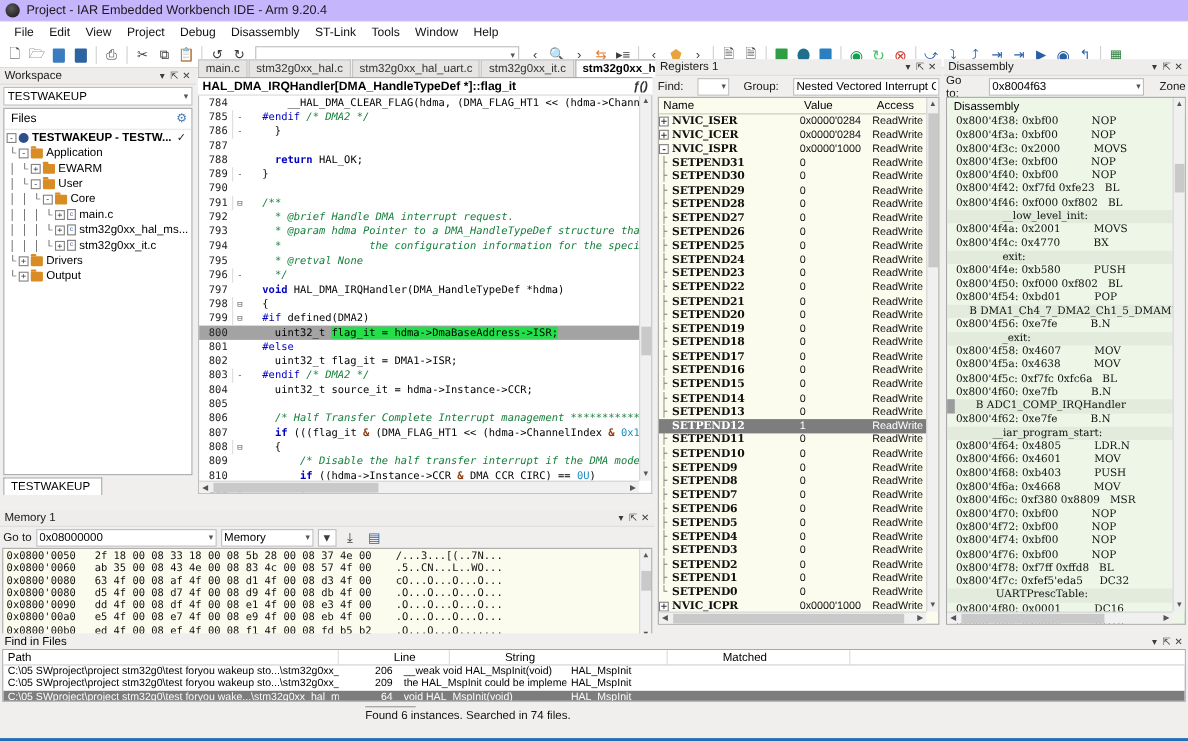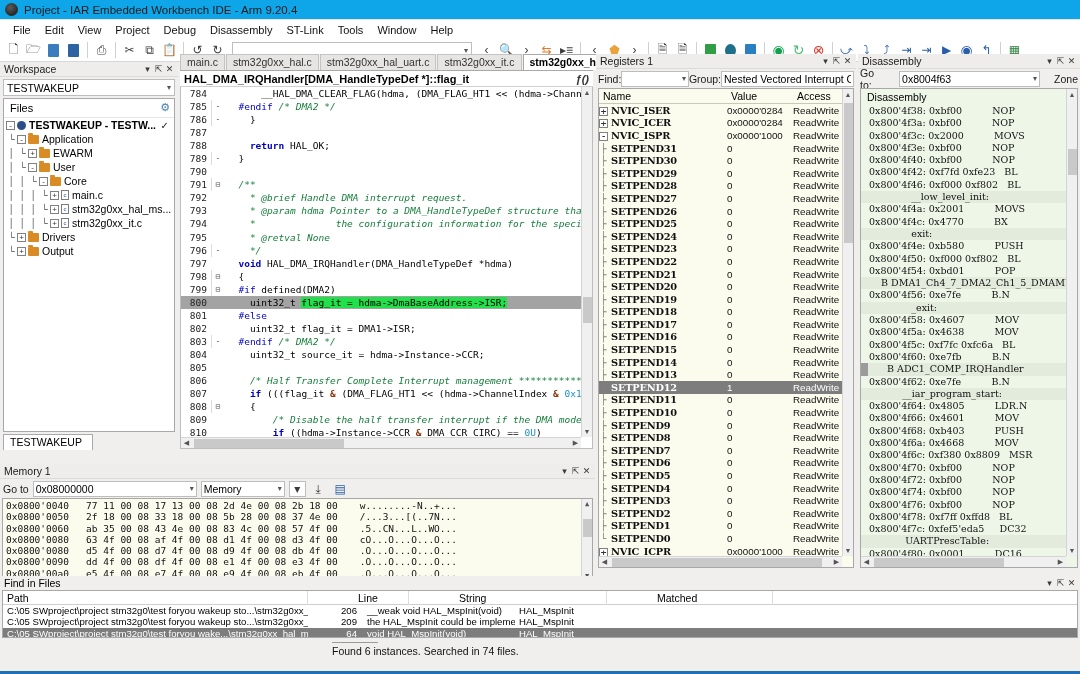--- a/index.html
+++ b/index.html
@@ -9,21 +9,21 @@
     overflow: hidden;
     background: #f0efee;
     font-family: "Liberation Sans", sans-serif;
     font-size: 11px;
     color: #000;
   }
   .app { position: relative; width: 1080px; height: 674px; }
 
   
   .titlebar {
-    height: 20px; background: #0ea5e9;
+    height: 20px; background: #c4b5fd;
     display: flex; align-items: center; padding-left: 5px;
     border-bottom: 1px solid #e4e4e4;
   }
   .tb-logo {
     width: 13px; height: 13px; border-radius: 50%;
     background: radial-gradient(circle at 40% 35%, #5a5a5a, #111);
     margin-right: 6px; flex: none;
   }
   .tb-title { font-size: 11.5px; color: #1a1a1a; }
 
@@ -185,21 +185,21 @@
   .pp { color: #0000c0; }
   .cm { color: #167f3b; font-style: italic; }
   .num { color: #1d8fc4; }
   .op { color: #8a3b0f; font-weight: bold; }
   .hl { background: #22e04a; }
   .rowhl { background: #a3a3a3; }
 
   
   #registers { left: 596px; top: 54px; width: 260px; height: 518px; }
   .reg-find {
-    height: 19px; display: flex; align-items: center; gap: 0;
+    height: 19px; display: flex; align-items: center; gap: 13px;
     padding: 1px 2px; background: #f0efee;
   }
   .reg-table {
     margin: 0 2px; border: 1px solid #a8a8a8; background: #fbfbee;
     height: 480px; overflow: hidden; position: relative;
   }
   .reg-hdr {
     display: flex; height: 15px; background: #fbfbee;
     border-bottom: 1px solid #c9c9b8; font-size: 10.5px; align-items: center;
   }
@@ -506,21 +506,20 @@
       <div class="inp" style="width:84px;">
         <span class="v">Memory</span>
         <span class="caret">▾</span>
       </div>
       <div class="tbtn" style="border:1px solid #bdbdbd;background:#fff;width:17px;height:16px;">▾</div>
       <div class="tbtn" style="width:17px;height:16px;">⤓</div>
       <div class="tbtn" style="width:19px;height:16px;color:#2a5fa8;">▤</div>
     </div>
     <div class="mem-grid">
       <div id="mem-rows">
-          <div class="mem-row"><span class="mem-addr">0x0800'0040</span><span>   77 11 00 08 17 13 00 08 2d 4e 00 08 2b 18 00</span><span style="padding-left:22px;">w........-N..+...</span></div>
           <div class="mem-row"><span class="mem-addr">0x0800'0050</span><span>   2f 18 00 08 33 18 00 08 5b 28 00 08 37 4e 00</span><span style="padding-left:22px;">/...3...[(..7N...</span></div>
           <div class="mem-row"><span class="mem-addr">0x0800'0060</span><span>   ab 35 00 08 43 4e 00 08 83 4c 00 08 57 4f 00</span><span style="padding-left:22px;">.5..CN...L..WO...</span></div>
           <div class="mem-row"><span class="mem-addr">0x0800'0080</span><span>   63 4f 00 08 af 4f 00 08 d1 4f 00 08 d3 4f 00</span><span style="padding-left:22px;">cO...O...O...O...</span></div>
           <div class="mem-row"><span class="mem-addr">0x0800'0080</span><span>   d5 4f 00 08 d7 4f 00 08 d9 4f 00 08 db 4f 00</span><span style="padding-left:22px;">.O...O...O...O...</span></div>
           <div class="mem-row"><span class="mem-addr">0x0800'0090</span><span>   dd 4f 00 08 df 4f 00 08 e1 4f 00 08 e3 4f 00</span><span style="padding-left:22px;">.O...O...O...O...</span></div>
           <div class="mem-row"><span class="mem-addr">0x0800'00a0</span><span>   e5 4f 00 08 e7 4f 00 08 e9 4f 00 08 eb 4f 00</span><span style="padding-left:22px;">.O...O...O...O...</span></div>
           <div class="mem-row"><span class="mem-addr">0x0800'00b0</span><span>   ed 4f 00 08 ef 4f 00 08 f1 4f 00 08 fd b5 b2</span><span style="padding-left:22px;">.O...O...O.......</span></div>
         </div>
       <div class="vsb">
         <div class="arrow">▲</div>

